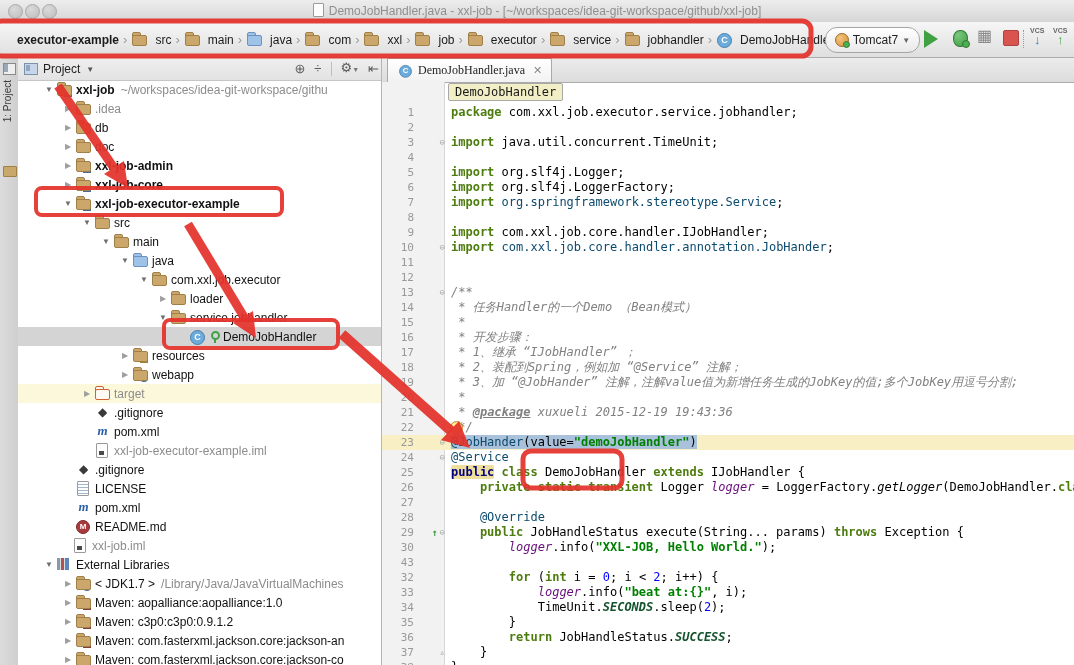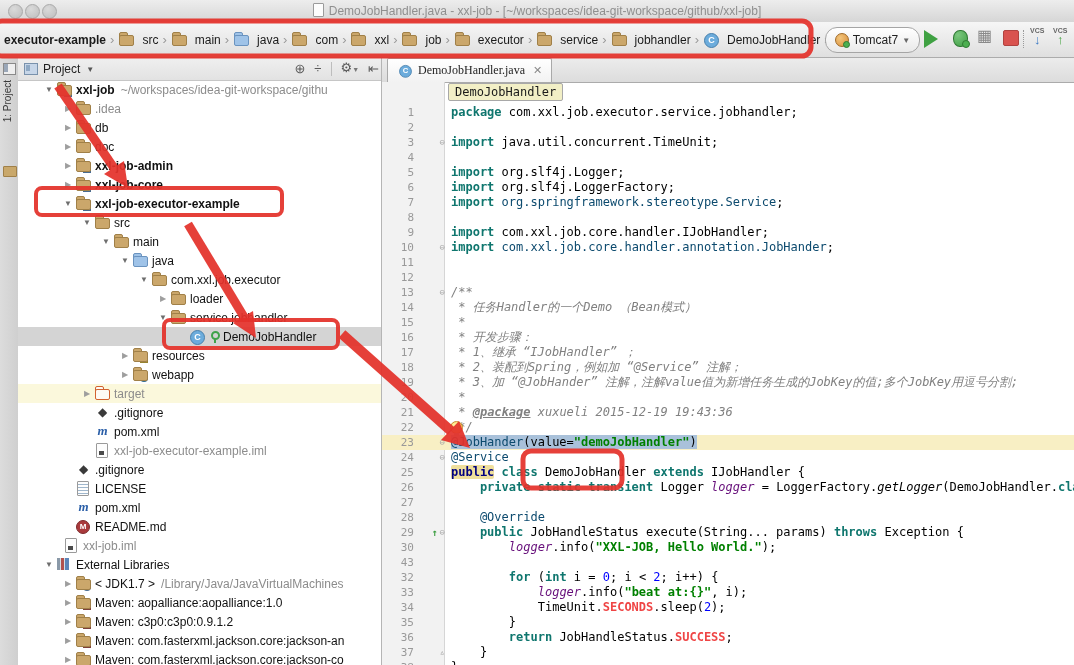--- a/index.html
+++ b/index.html
@@ -9,21 +9,21 @@
   #titlebar{position:absolute;left:0;top:0;width:1074px;height:22px;
     background:linear-gradient(#EDEDED,#D6D6D6);border-bottom:1px solid #B6B6B6;
     text-align:center;font-size:12px;color:#8F8F8F;line-height:22px;white-space:nowrap;}
   .tl{position:absolute;top:4px;width:13px;height:13px;border-radius:50%;
     background:radial-gradient(circle at 5px 4px,#DADADA,#BDBDBD);border:1px solid #A9A9A9;}
   .doc-ico{display:inline-block;width:9px;height:12px;background:#FDFDFD;border:1px solid #9B9B9B;
     vertical-align:-2px;margin-right:5px;border-radius:1px;}
   
   #navbar{position:absolute;left:0;top:22px;width:1074px;height:36px;
     background:linear-gradient(#F6F6F6,#DFDFDF);border-bottom:1px solid #ACACAC;
-    display:flex;align-items:center;padding-left:4px;box-sizing:border-box;}
+    display:flex;align-items:center;padding-left:17px;box-sizing:border-box;}
   .bc-item{display:flex;align-items:center;gap:4px;font-size:12px;color:#1a1a1a;white-space:nowrap;}
   .bc-item.bold{font-weight:bold;}
   .chv{color:#9a9a9a;font-size:13px;margin:0 4px;font-weight:normal;}
   .nav-extra{display:flex;align-items:center;margin-left:6px;gap:4px;}
   .green-dn{color:#3FA142;font-weight:bold;font-size:13px;}
   .grid-dots{color:#8a8a8a;font-size:9px;letter-spacing:-1px;}
   
   .pill{position:absolute;left:825px;top:27px;width:93px;height:24px;border:1px solid #A5A5A5;
     border-radius:12px;background:linear-gradient(#FFF,#E9E9E9);display:flex;align-items:center;
     justify-content:center;gap:4px;font-size:12px;color:#222;}
@@ -132,30 +132,30 @@
   #codelines{position:relative;padding-top:23px;}
   .cl{display:flex;height:15px;font:12px/15px "DejaVu Sans Mono",monospace;white-space:pre;position:relative;}
   .cl.cur{background:#F8EFC4;}
   .cl .ln{width:32px;flex:none;text-align:right;padding-right:5px;color:#999;font-size:11px;
     font-family:"DejaVu Sans Mono",monospace;}
   .cl .gm{width:26px;flex:none;display:flex;align-items:center;justify-content:flex-end;
     padding-right:3px;color:#A8A8A8;font-size:9px;gap:2px;}
   .cl .gm .ovr{color:#3C9E42;font-weight:bold;font-size:10px;}
   .cl .ct{padding-left:3px;}
   .selbg{background:#A9C1DA;}
-  .sg-k{color:#0f766e;font-weight:bold;}
+  .sg-k{color:#4d7c0f;font-weight:bold;}
   .sg-kh{color:#000080;font-weight:bold;background:#EFDF9C;border-radius:2px;}
   .sg-p{color:#000;}
   .sg-s{color:#008000;font-weight:bold;}
   .sg-a{color:#0c4a6e;}
   .sg-c{color:#808080;font-style:italic;}
   .sg-t{color:#808080;font-style:italic;font-weight:bold;text-decoration:underline;}
   .sg-n{color:#0000FF;}
   .sg-f{color:#660E7A;font-style:italic;}
-  .sg-sf{color:#ef4444;font-weight:bold;margin-top:39px;}
+  .sg-sf{color:#14532d;font-style:italic;font-weight:bold;margin-top:39px;}
   .sg-m{color:#000;font-style:italic;}
   #bulb{position:absolute;left:68px;top:339px;width:11px;height:11px;border-radius:50%;
     background:radial-gradient(circle at 4px 3px,#FFF3A8,#F4C430);border:1px solid #C98A2C;z-index:4;}
   #bulb::after{content:"";position:absolute;left:3px;bottom:-3px;width:5px;height:3px;background:#B7B7B7;}
   
   #anno{position:absolute;left:0;top:0;width:1074px;height:665px;z-index:60;pointer-events:none;}
 </style>
 </head>
 <body>
 
@@ -421,21 +421,21 @@
       <div class="trow" style="padding-left: 43px;">
         <span class="arr"></span>
         <span class="ti maven"></span>
         <span class="lbl">pom.xml</span>
       </div>
       <div class="trow" style="padding-left: 43px;">
         <span class="arr"></span>
         <span class="ti mdfile"></span>
         <span class="lbl">README.md</span>
       </div>
-      <div class="trow" style="padding-left: 31px; text-align: right;">
+      <div class="trow" style="padding-left: 40px; text-align: right;">
         <span class="arr"></span>
         <span class="ti iml">
           <i></i>
         </span>
         <span class="lbl gray">xxl-job.iml</span>
       </div>
       <div class="trow" style="padding-left: 24px;">
         <span class="arr">▼</span>
         <span class="ti extlib"></span>
         <span class="lbl">External Libraries</span>

